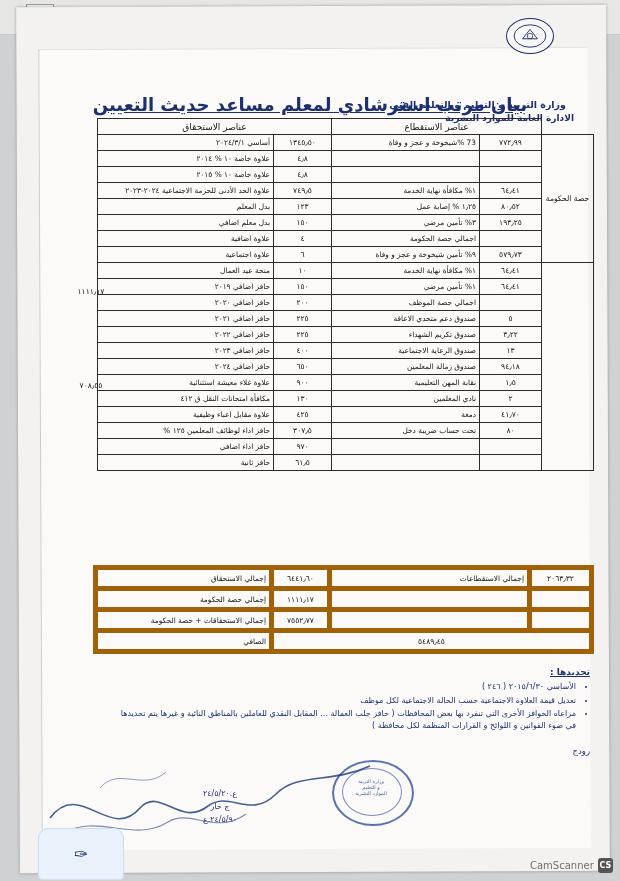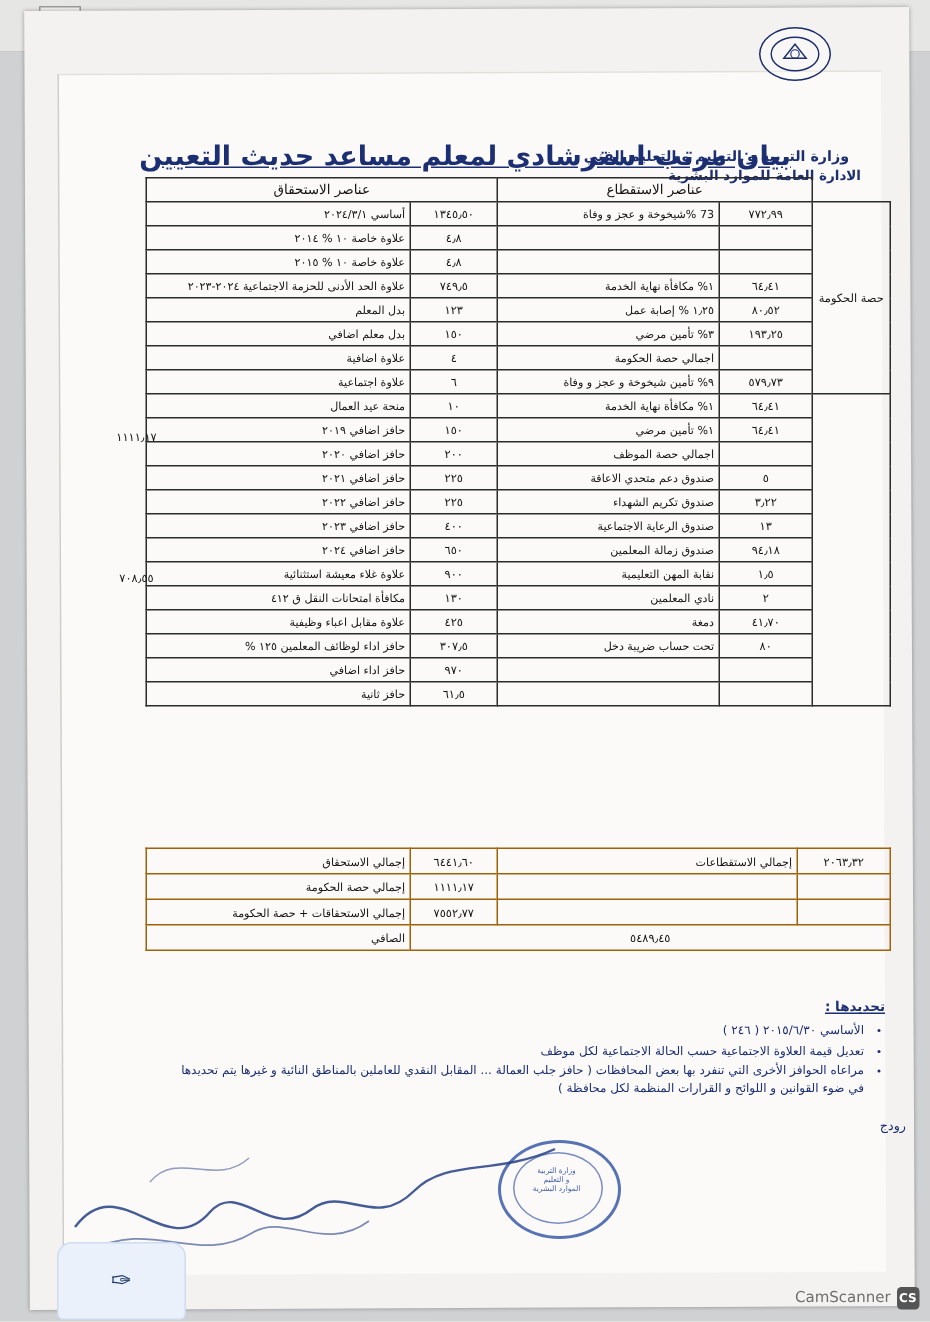--- a/index.html
+++ b/index.html
@@ -66,31 +66,31 @@
   .num{text-align:center;font-family:"DejaVu Sans","Liberation Sans",sans-serif;font-size:7.6px;}
   .cc{text-align:center;}
   .nb{border:none !important;}
   .vmid{vertical-align:middle;}
 
   
   .tot-table{
     position:absolute;top:565px;right:26px;width:496px;
     font-size:7.8px;color:#141414;table-layout:fixed;
   }
-  .tot-table td{border:1px solid #a16207;padding:1px 3px;height:14px;}
+  .tot-table td{border:5px solid #a16207;padding:1px 3px;height:14px;}
 
   
   .notes{
     position:absolute;top:666px;right:30px;width:480px;
     color:#1b2f73;font-size:8px;line-height:1.45;text-align:right;
   }
   .notes .nt-title{font-weight:bold;text-decoration:underline;font-size:9px;margin-bottom:2px;}
   .notes ul{margin:0;padding:0 14px 0 0;list-style:disc;}
   .notes li{margin-bottom:2px;}
-  .rojaa{position:absolute;top:746px;right:16px;color:#1b2f73;font-size:8.5px;}
+  .rojaa{position:absolute;top:746px;right:30px;color:#1b2f73;font-size:8.5px;}
 
   
   .sig-text{
     position:absolute;left:150px;top:788px;width:140px;
     color:#2a2a7a;font-size:8px;line-height:1.6;text-align:center;
   }
   .stamp{
     position:absolute;right:180px;top:742px;width:130px;height:100px;
     color:#1c3c8c;
   }
@@ -343,20 +343,25 @@
     <div class="ring2"></div>
     <div class="stxt">وزارة التربية<br>و التعليم<br>الموارد البشرية</div>
   </div>
 
   <svg class="scribble" viewBox="0 0 340 110" aria-hidden="true">
     <path d="M10 70 C40 30, 70 95, 100 60 C120 38, 140 80, 168 58 C190 42, 210 72, 236 46 C258 24, 290 36, 330 18" fill="none" stroke="#243f86" stroke-width="1.6" opacity=".85"></path>
     <path d="M20 86 C60 64, 92 96, 128 74 C150 60, 176 88, 206 66" fill="none" stroke="#243f86" stroke-width="1.1" opacity=".6"></path>
     <path d="M60 40 C78 18, 104 44, 126 24" fill="none" stroke="#243f86" stroke-width="1" opacity=".5"></path>
   </svg>
 
+  <div class="sig-text">
+    <div>ع.٢٤/٥/٢٠</div>
+    <div>ج خار</div>
+    <div>٢٤/٥/٩٠.ع</div>
+  </div>
 
   <div class="pen-badge">
     <span>✑</span>
   </div>
 
   <div class="camscan">
     <span class="cs">CS</span>
     <span>CamScanner</span>
   </div>
 

